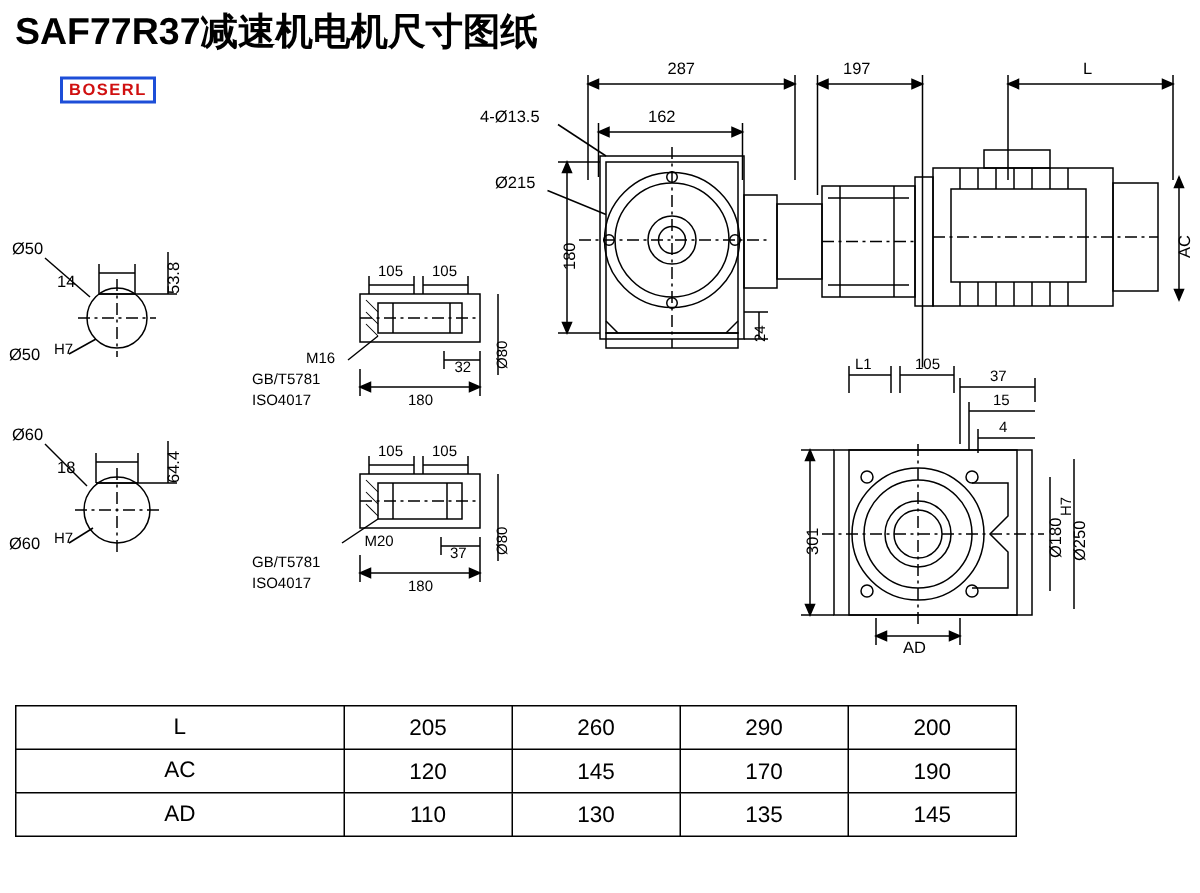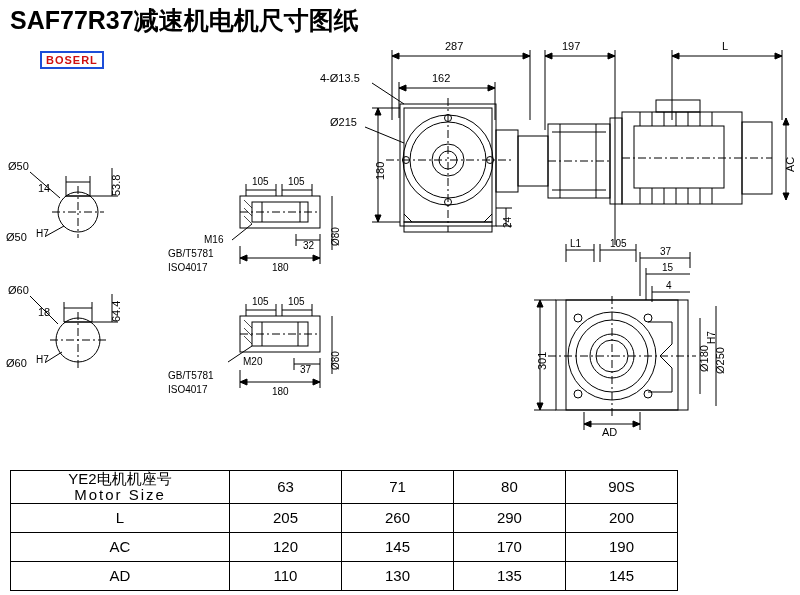--- a/index.html
+++ b/index.html
@@ -339,30 +339,20 @@
   <div class="lbl small" style="left:288px; top:296px;">105</div>
   <div class="lbl small" style="left:300px; top:364px;">37</div>
   <div class="lbl small" style="left:272px; top:386px;">180</div>
   <div class="lbl small vert" style="left:330px; top:370px;">Ø80</div>
   <div class="lbl small" style="left:200px; top:356px;padding-left:43px;">M20</div>
   <div class="lbl small" style="left:168px; top:370px;">GB/T5781</div>
   <div class="lbl small" style="left:168px; top:384px;">ISO4017</div>
 
   <table class="spec">
     <tbody>
-        <tr>
-      <td class="head">
-        <span class="l1">YE2电机机座号</span>
-        <span class="l2">Motor Size</span>
-      </td>
-      <td class="val">63</td>
-      <td class="val">71</td>
-      <td class="val">80</td>
-      <td class="val">90S</td>
-    </tr>
     <tr>
       <td class="head">L</td>
       <td class="val">205</td>
       <td class="val">260</td>
       <td class="val">290</td>
       <td class="val">200</td>
     </tr>
     <tr>
       <td class="head">AC</td>
       <td class="val">120</td>

